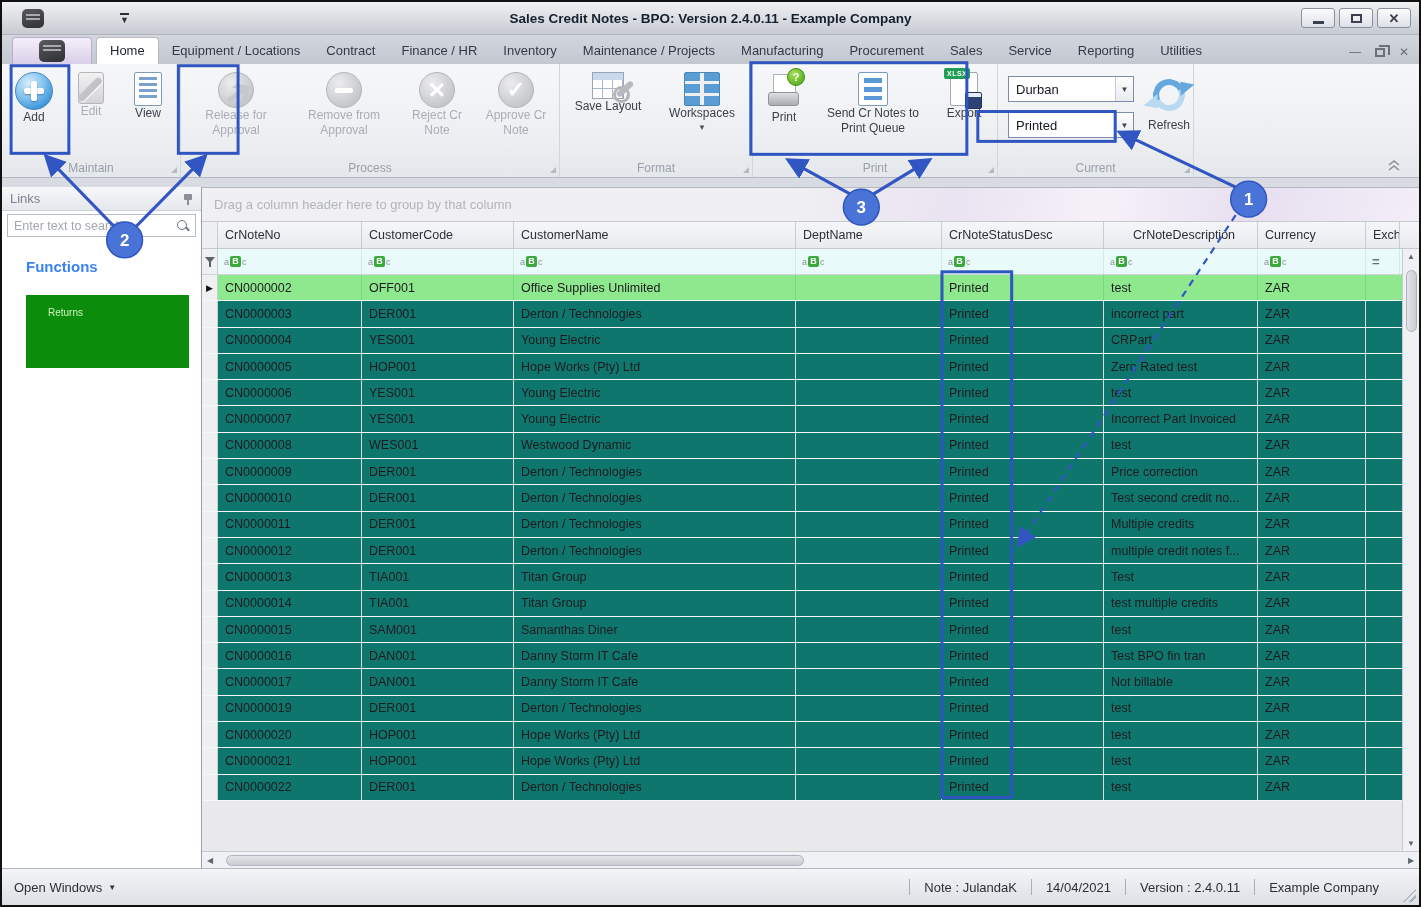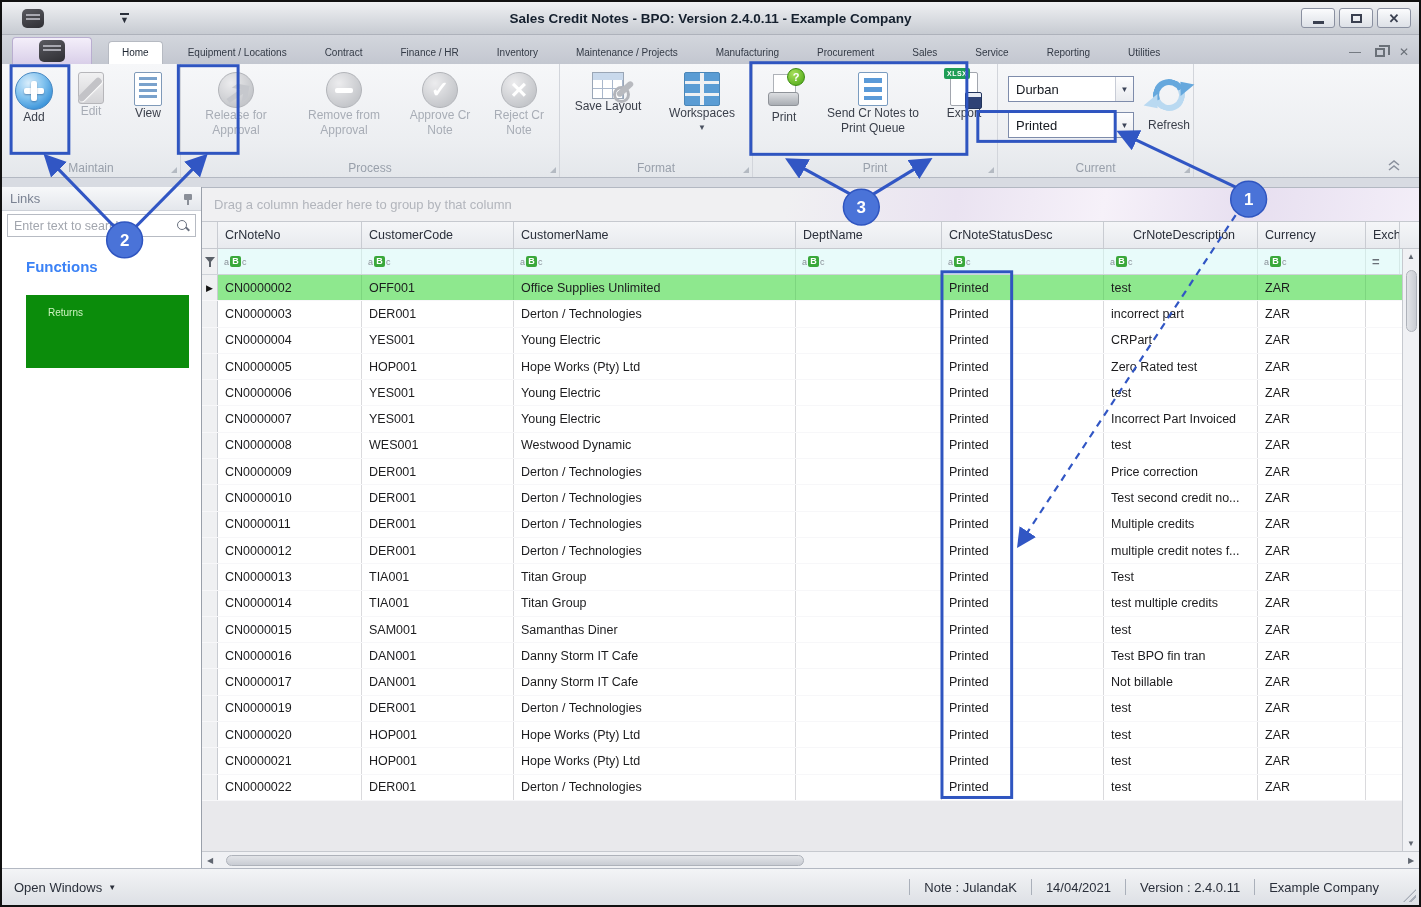--- a/index.html
+++ b/index.html
@@ -33,21 +33,21 @@
   #tabrow{
     position:absolute; left:0; top:33px; right:0; height:29px;
     background:linear-gradient(180deg,#d3d6dd,#c3c7d0);
     display:flex; align-items:flex-end;
   }
   #app-button{ width:80px; height:27px; margin-left:10px; border:1px solid #b9aed0; border-bottom:none;
     border-radius:4px 4px 0 0; background:linear-gradient(180deg,#f4effa,#d9cfe9);
     display:flex; align-items:center; justify-content:center; }
   #app-button .bpo-icon{ width:26px; height:22px; }
   #tabs{ display:flex; align-items:flex-end; height:100%; list-style:none; margin-left:4px; }
-  .tab{ padding:5px 13px 6px 13px; font-size:10px; color:#333a46; white-space:nowrap; border-radius:4px 4px 0 0;margin-left:12px; }
+  .tab{ padding:5px 13px 6px 13px; font-size:13px; color:#333a46; white-space:nowrap; border-radius:4px 4px 0 0; }
   .tab.active{ background:#ffffff; border:1px solid #b6bac2; border-bottom:none; color:#1c2430; }
   #tabrow-winbtns{ position:absolute; right:10px; bottom:6px; display:flex; gap:14px; align-items:center; }
   .mini-glyph{ color:#6a7078; font-size:12px; line-height:1; }
   .glyph-restore{ width:10px; height:9px; border:2px solid #6a7078; position:relative; }
   .glyph-restore::before{ content:""; position:absolute; left:2px; top:-5px; width:9px; height:8px; border:2px solid #6a7078; border-bottom:none; border-left:none; }
 
   
   #ribbon{
     position:absolute; left:0; top:62px; right:0; height:114px;
     background:linear-gradient(180deg,#f6f7f9,#eceef1 70%,#e4e7eb);
@@ -186,21 +186,21 @@
   .abc-wrap .b{ display:inline-block; width:11px; height:11px; background:#3aa83a; color:#fff; font-size:9px; font-weight:bold;
     text-align:center; line-height:11px; border-radius:2px; }
   .eq-glyph{ font-size:13px; font-weight:bold; color:#6a7078; display:none; }
   .icon-eq .eq-glyph{ display:inline; }
   .funnel{ width:10px; height:10px; position:relative; }
   .funnel::before{ content:""; position:absolute; left:0; top:0; width:0; height:0;
     border-left:5px solid transparent; border-right:5px solid transparent; border-top:6px solid #5a6068; }
   .funnel::after{ content:""; position:absolute; left:4px; top:5px; width:2px; height:5px; background:#5a6068; }
 
   #rows{ display:flex; flex-direction:column; }
-  .grow{ height:26.3px; flex:none; display:flex; background:#ffffff; border-bottom:1px solid #f7f7f9; }
+  .grow{ height:26.3px; flex:none; display:flex; background:#0f766e; border-bottom:1px solid #f7f7f9; }
   .grow .cell{ border-right:1px solid #dadadd; font-size:12.5px; color:#1c1c1e; display:flex; align-items:center;
     padding-left:7px; white-space:nowrap; overflow:hidden; }
   .grow.selected{ background:#8ee88e; }
   .grow.selected .cell{ border-right-color:#7dd67f; }
   .row-arrow{ display:none; font-size:9px; color:#111; }
   .grow.selected .row-arrow{ display:inline; }
   .w-no{width:144px;flex:none;} .w-code{width:152px;flex:none;} .w-name{width:282px;flex:none;}
   .w-dept{width:146px;flex:none;} .w-status{width:162px;flex:none;} .w-desc{width:154px;flex:none;}
   .w-cur{width:108px;flex:none;} .w-exch{flex:1;}
   #grid-filler{ flex:1; background:#e9e9ec; }
@@ -307,28 +307,28 @@
       <div class="ribbon-btn disabled" style="width: 104px;">
           <span class="icon circle-gray icon-release"></span>
           <span class="btn-label">Release for Approval</span>
 
         </div>
         <div class="ribbon-btn disabled" style="width: 108px;">
           <span class="icon circle-gray icon-remove"></span>
           <span class="btn-label">Remove from Approval</span>
 
         </div>
+        <div class="ribbon-btn disabled" style="width: 74px;">
+          <span class="icon circle-gray icon-reject"></span>
+          <span class="btn-label">Reject Cr Note</span>
+
+        </div>
         <div class="ribbon-btn disabled" style="width: 80px;">
           <span class="icon circle-gray icon-approve"></span>
           <span class="btn-label">Approve Cr Note</span>
-
-        </div>
-        <div class="ribbon-btn disabled" style="width: 74px;">
-          <span class="icon circle-gray icon-reject"></span>
-          <span class="btn-label">Reject Cr Note</span>
 
         </div>
       <div class="rgroup-label">Process</div>
     </div>
     <div class="rgroup">
       <div class="ribbon-btn" style="width: 90px;">
           <span class="icon icon-savelayout"></span>
           <span class="btn-label">Save Layout</span>
 
         </div>

